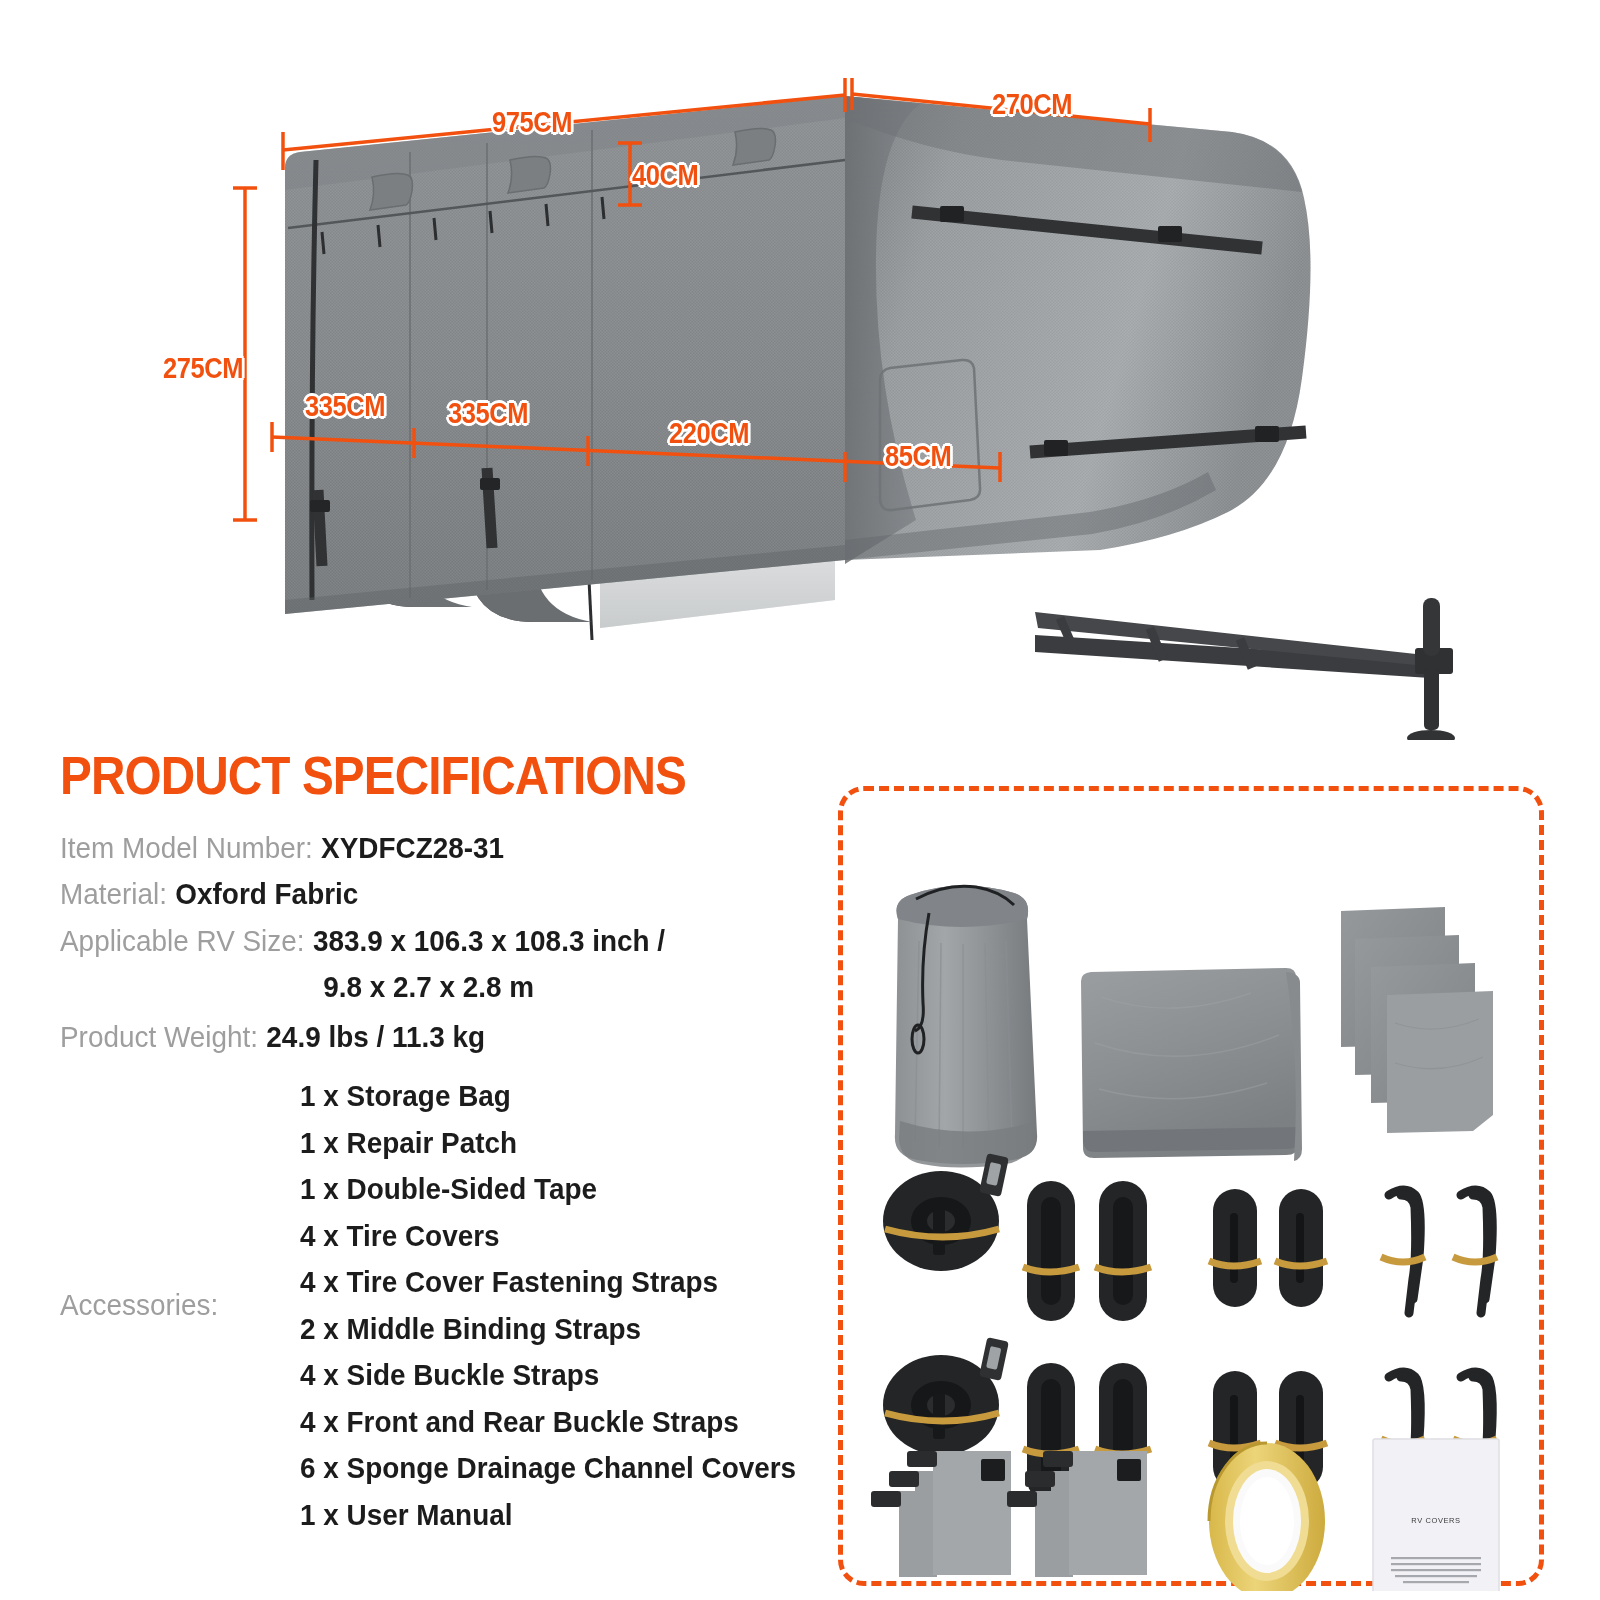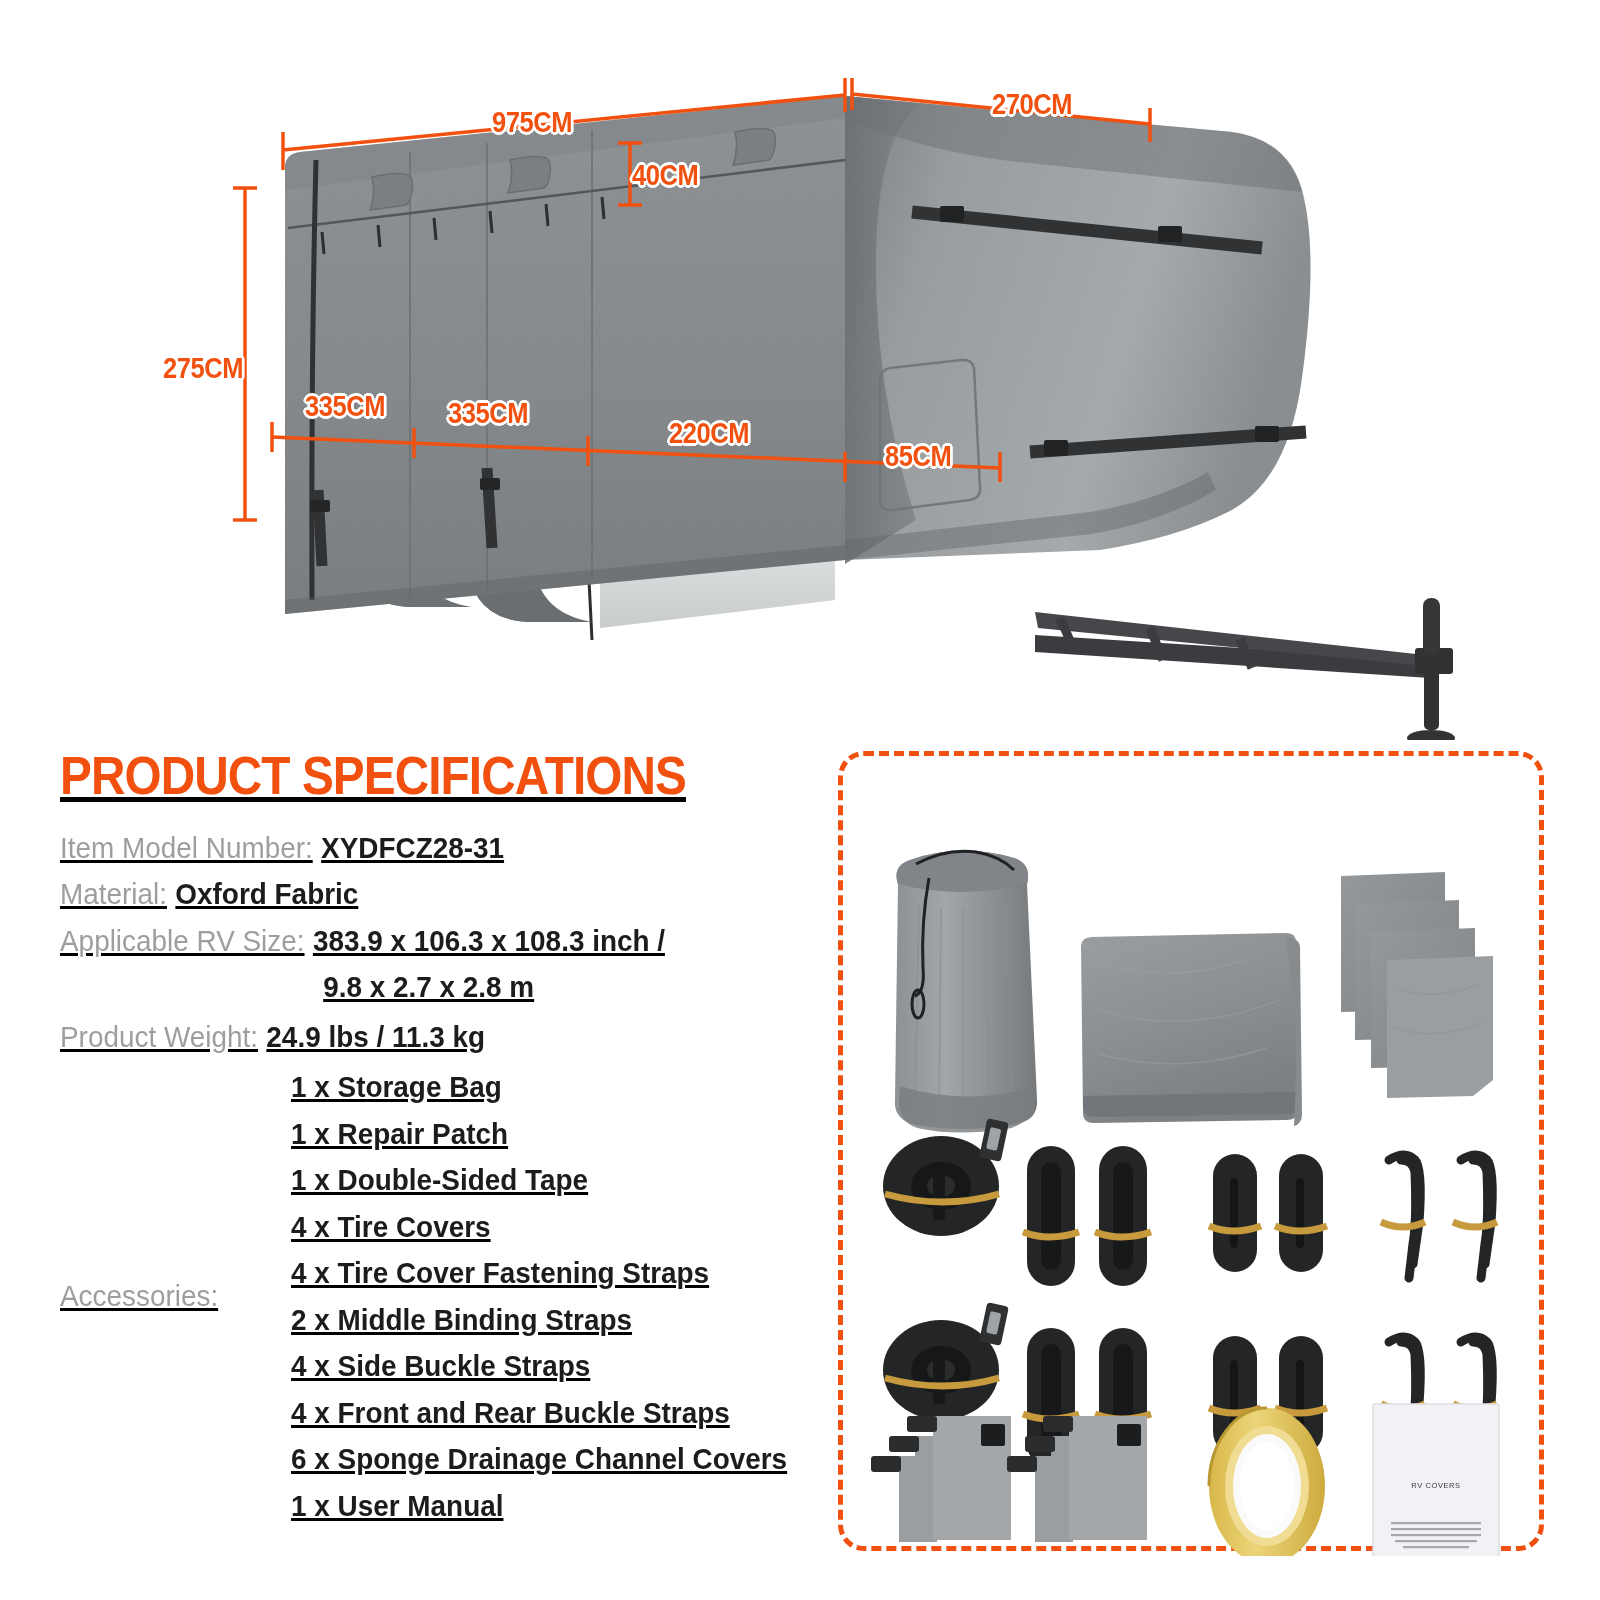--- a/index.html
+++ b/index.html
@@ -37,21 +37,20 @@
       2px 0 0 #fff, -2px 0 0 #fff, 0 2px 0 #fff, 0 -2px 0 #fff,
       2px 2px 0 #fff, -2px -2px 0 #fff, 2px -2px 0 #fff, -2px 2px 0 #fff,
       3px 0 0 #fff, -3px 0 0 #fff, 0 3px 0 #fff, 0 -3px 0 #fff;
   }
 
   
   #spec-section {
     position: absolute;
     left: 60px; top: 748px;
     width: 770px;
-    text-decoration: underline;
   }
   #spec-title {
     color: #F2500F;
     font-size: 53px;
     font-weight: bold;
     letter-spacing: -1px;
     font-family: "Liberation Sans", sans-serif;
     transform: scaleX(0.9);
     transform-origin: left center;
     white-space: nowrap;
@@ -79,21 +78,21 @@
     font-family: "Liberation Sans", sans-serif;
     white-space: nowrap;
     line-height: 1.45;
     margin-left: 9px;
   }
   .spec-value.indent-cont {
     margin-left: 0;
     padding-left: 283px;
   }
   #accessory-list {
-    margin: 3px; padding: 0; list-style: none;
+    margin: 12px; padding: 0; list-style: none;
   }
   #accessory-list li {
     color: #1c1c1c;
     font-size: 30px;
     font-weight: bold;
     font-family: "Liberation Sans", sans-serif;
     line-height: 1.55;
     white-space: nowrap;
     transform: scaleX(0.93);
     transform-origin: left center;
@@ -110,21 +109,21 @@
     width: 228px;
     flex: none;
     line-height: 1.55;
     transform: scaleX(0.93);
     transform-origin: left center;
   }
 
   
   #acc-panel {
     position: absolute;
-    left: 838px; top: 751px;
+    left: 838px; top: 786px;
     width: 706px; height: 800px;
     border: 5px dashed #F2500F;
     border-radius: 26px;
     box-sizing: border-box;
   }
   #acc-panel-svg { position: absolute; left: 0; top: 0; }
 </style>
 </head>
 <body>
 

